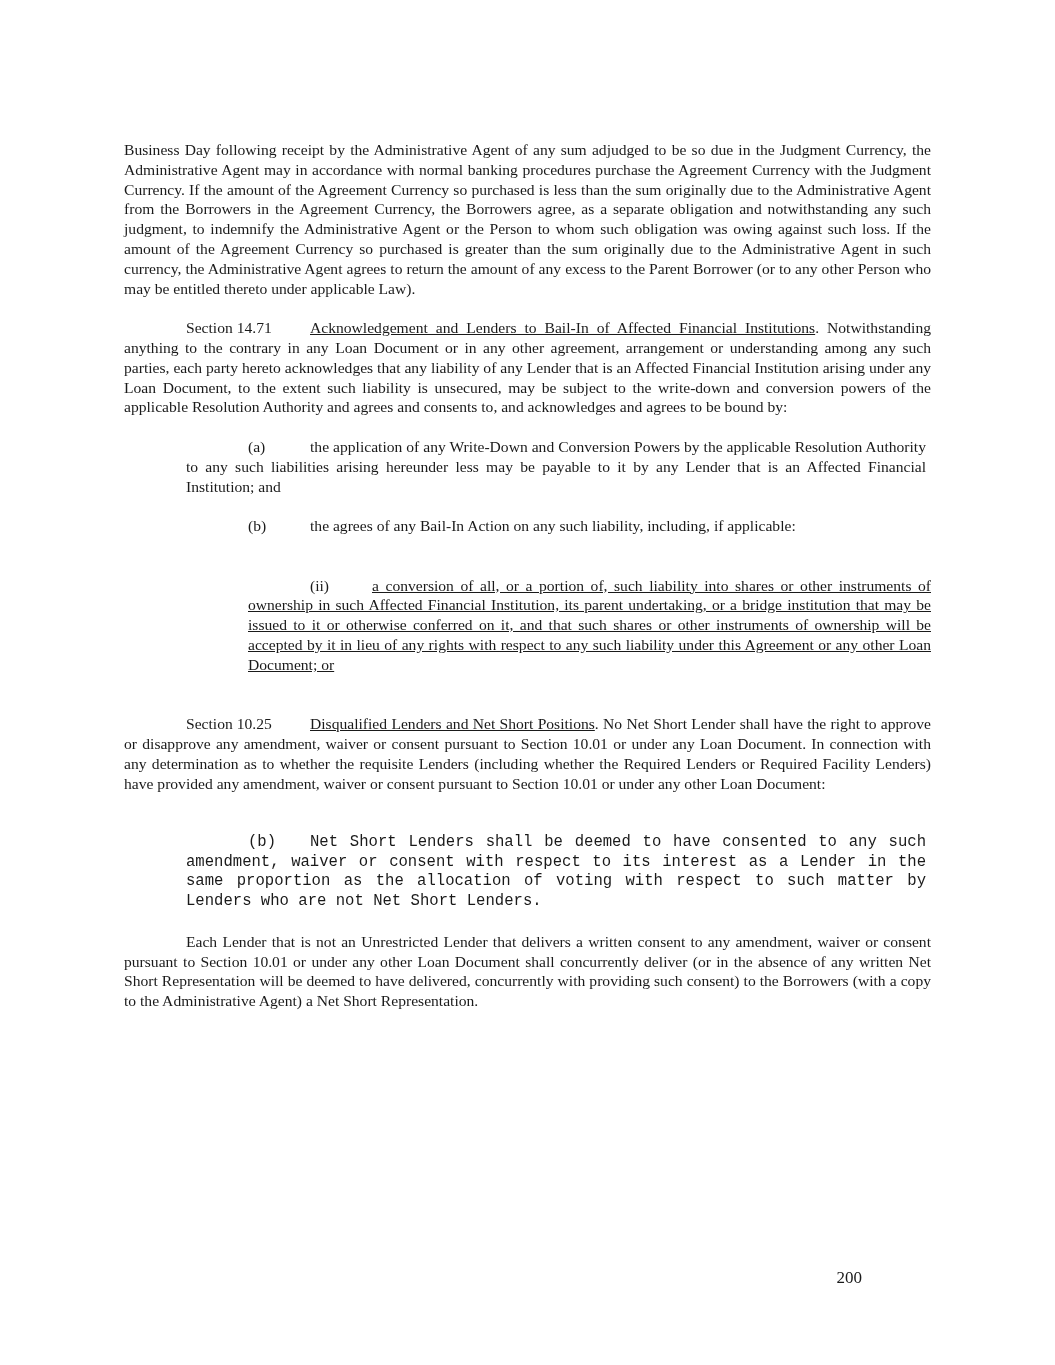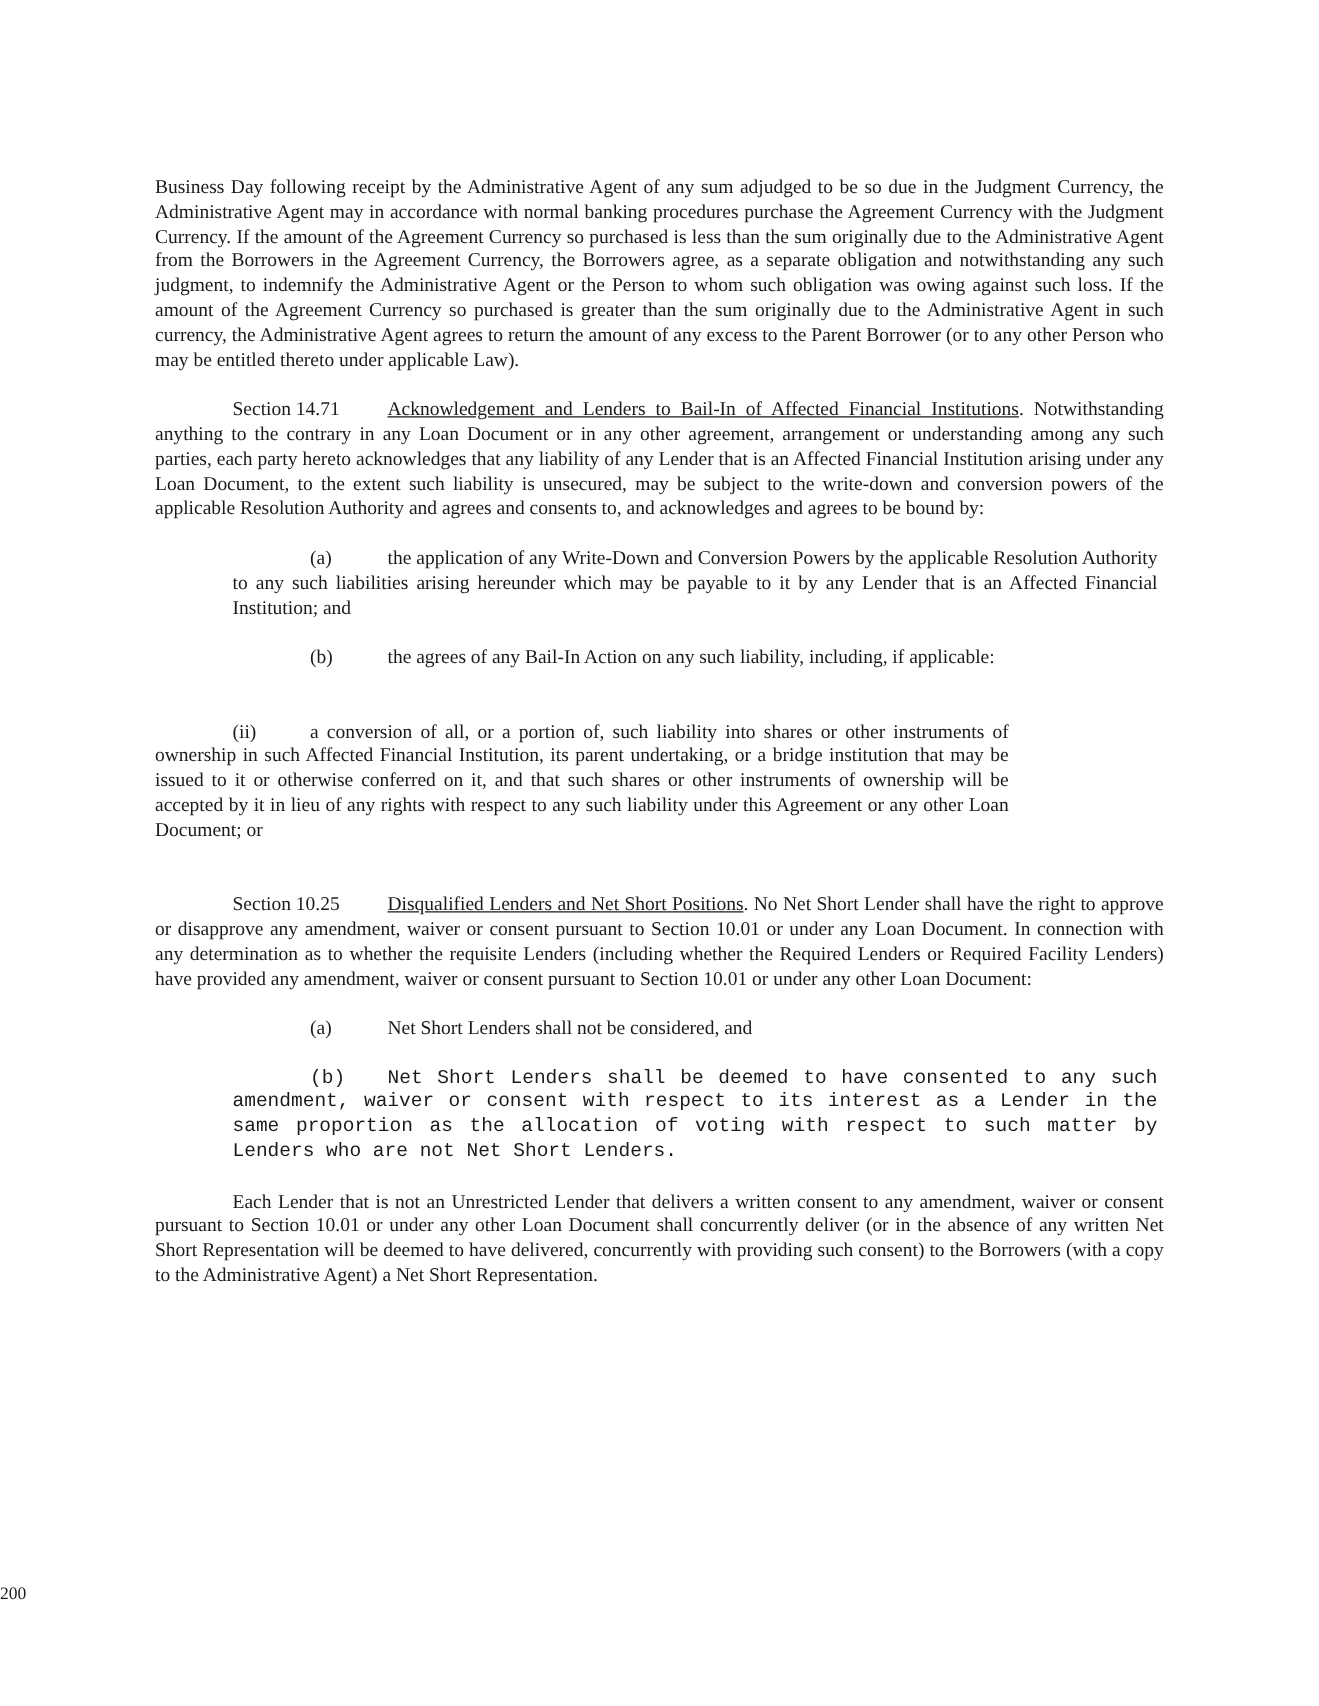--- a/index.html
+++ b/index.html
@@ -11,59 +11,58 @@
     .page { position: absolute; left: 124px; top: 140px; width: 807px; }
     p { margin: 0; line-height: 19.8px; text-align: justify; }
     .gap { height: 19.8px; }
     .indent1 { text-indent: 62px; }
     .sec-num { display: inline-block; width: 124px; text-indent: 0; }
     .u { text-decoration: underline; }
     .lbl { display: inline-block; width: 62px; text-indent: 0; }
     .sub-a { margin-left: 62px; text-indent: 62px; width: 740px; }
     .sub-b { margin-left: 124px; text-indent: 0; }
     .sub-i { margin-left: 186px; }
-    .sub-ii { text-indent: 62px; width: 683px; }
+    .sub-ii { margin-left: 124px; text-indent: 62px; width: 683px; text-decoration: underline; }
     .sub-iii { margin-left: 128px; text-indent: 58px; width: 679px; }
     .sub25a { margin-left: 124px; }
     .sub25b { margin-left: 62px; text-indent: 62px; width: 740px; font-family: Liberation Mono, monospace; }
     .bigGap { height: 59.4px; }
     .page-number {
       position: absolute; left: 0; width: 862px; top: 1268px;
-      text-align: left; font-size: 14px;
+      text-align: right; font-size: 17px;
     }
   </style>
 </head>
 <body>
 
 <div class="page">
 
   <p>Business Day following receipt by the Administrative Agent of any sum adjudged to be so due in the Judgment Currency, the Administrative Agent may in accordance with normal banking procedures purchase the Agreement Currency with the Judgment Currency.  If the amount of the Agreement Currency so purchased is less than the sum originally due to the Administrative Agent from the Borrowers in the Agreement Currency, the Borrowers agree, as a separate obligation and notwithstanding any such judgment, to indemnify the Administrative Agent or the Person to whom such obligation was owing against such loss.  If the amount of the Agreement Currency so purchased is greater than the sum originally due to the Administrative Agent in such currency, the Administrative Agent agrees to return the amount of any excess to the Parent Borrower (or to any other Person who may be entitled thereto under applicable Law).</p>
   <div class="gap"></div>
 
   <p class="indent1"><span class="sec-num">Section 14.71</span><span class="u">Acknowledgement and Lenders to Bail-In of Affected Financial Institutions</span><span>.</span>
     <span>Notwithstanding anything to the contrary in any Loan Document or in any other agreement, arrangement or understanding among any such parties, each party hereto acknowledges that any liability of any Lender that is an Affected Financial Institution arising under any Loan Document, to the extent such liability is unsecured, may be subject to the write-down and conversion powers of the applicable Resolution Authority and agrees and consents to, and acknowledges and agrees to be bound by:</span></p>
   <div class="gap"></div>
 
-  <p class="sub-a"><span class="lbl">(a)</span><span>the application of any Write-Down and Conversion Powers by the applicable Resolution Authority to any such liabilities arising hereunder which may be payable to it by any Lender that is an Affected Financial Institution; and</span></p>
+  <p class="sub-a"><span class="lbl">(a)</span><span>the application of any Write-Down and Conversion Powers by the applicable Resolution Authority to any such liabilities arising hereunder less may be payable to it by any Lender that is an Affected Financial Institution; and</span></p>
   <div class="gap"></div>
 
   <p class="sub-b"><span class="lbl">(b)</span><span>the agrees of any Bail-In Action on any such liability, including, if applicable:</span></p>
   <div class="gap"></div>
 
   <div class="gap"></div>
 
   <p class="sub-ii"><span class="lbl">(ii)</span><span>a conversion of all, or a portion of, such liability into shares or other instruments of ownership in such Affected Financial Institution, its parent undertaking, or a bridge institution that may be issued to it or otherwise conferred on it, and that such shares or other instruments of ownership will be accepted by it in lieu of any rights with respect to any such liability under this Agreement or any other Loan Document; or</span></p>
   <div class="gap"></div>
 
   <div class="gap"></div>
 
   <p class="indent1"><span class="sec-num">Section 10.25</span><span class="u">Disqualified Lenders and Net Short Positions</span><span>.</span><span>  No Net Short Lender shall have the right to approve or disapprove any amendment, waiver or consent pursuant to Section 10.01 or under any Loan Document. In connection with any determination as to whether the requisite Lenders (including whether the Required Lenders or Required Facility Lenders) have provided any amendment, waiver or consent pursuant to Section 10.01 or under any other Loan Document:</span></p>
   <div class="gap"></div>
 
-  <p class="sub25a"><span class="lbl">(a)</span><span>Net Short Lenders shall not be considered, and</span></p>
   <div class="gap"></div>
 
   <p class="sub25b"><span class="lbl">(b)</span><span>Net Short Lenders shall be deemed to have consented to any such amendment, waiver or consent with respect to its interest as a Lender in the same proportion as the allocation of voting with respect to such matter by Lenders who are not Net Short Lenders.</span></p>
   <div class="gap"></div>
 
   <p class="indent1">Each Lender that is not an Unrestricted Lender that delivers a written consent to any amendment, waiver or consent pursuant to Section 10.01 or under any other Loan Document shall concurrently deliver (or in the absence of any written Net Short Representation will be deemed to have delivered, concurrently with providing such consent) to the Borrowers (with a copy to the Administrative Agent) a Net Short Representation.</p>
   <div class="bigGap"></div>
 
 
 </div>

